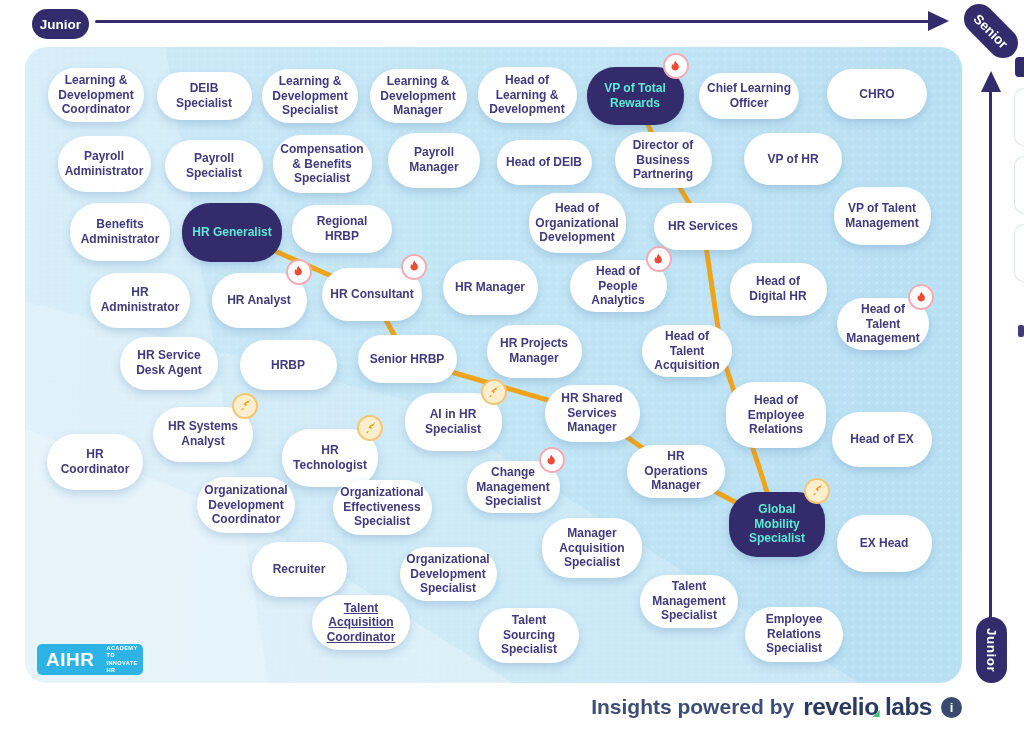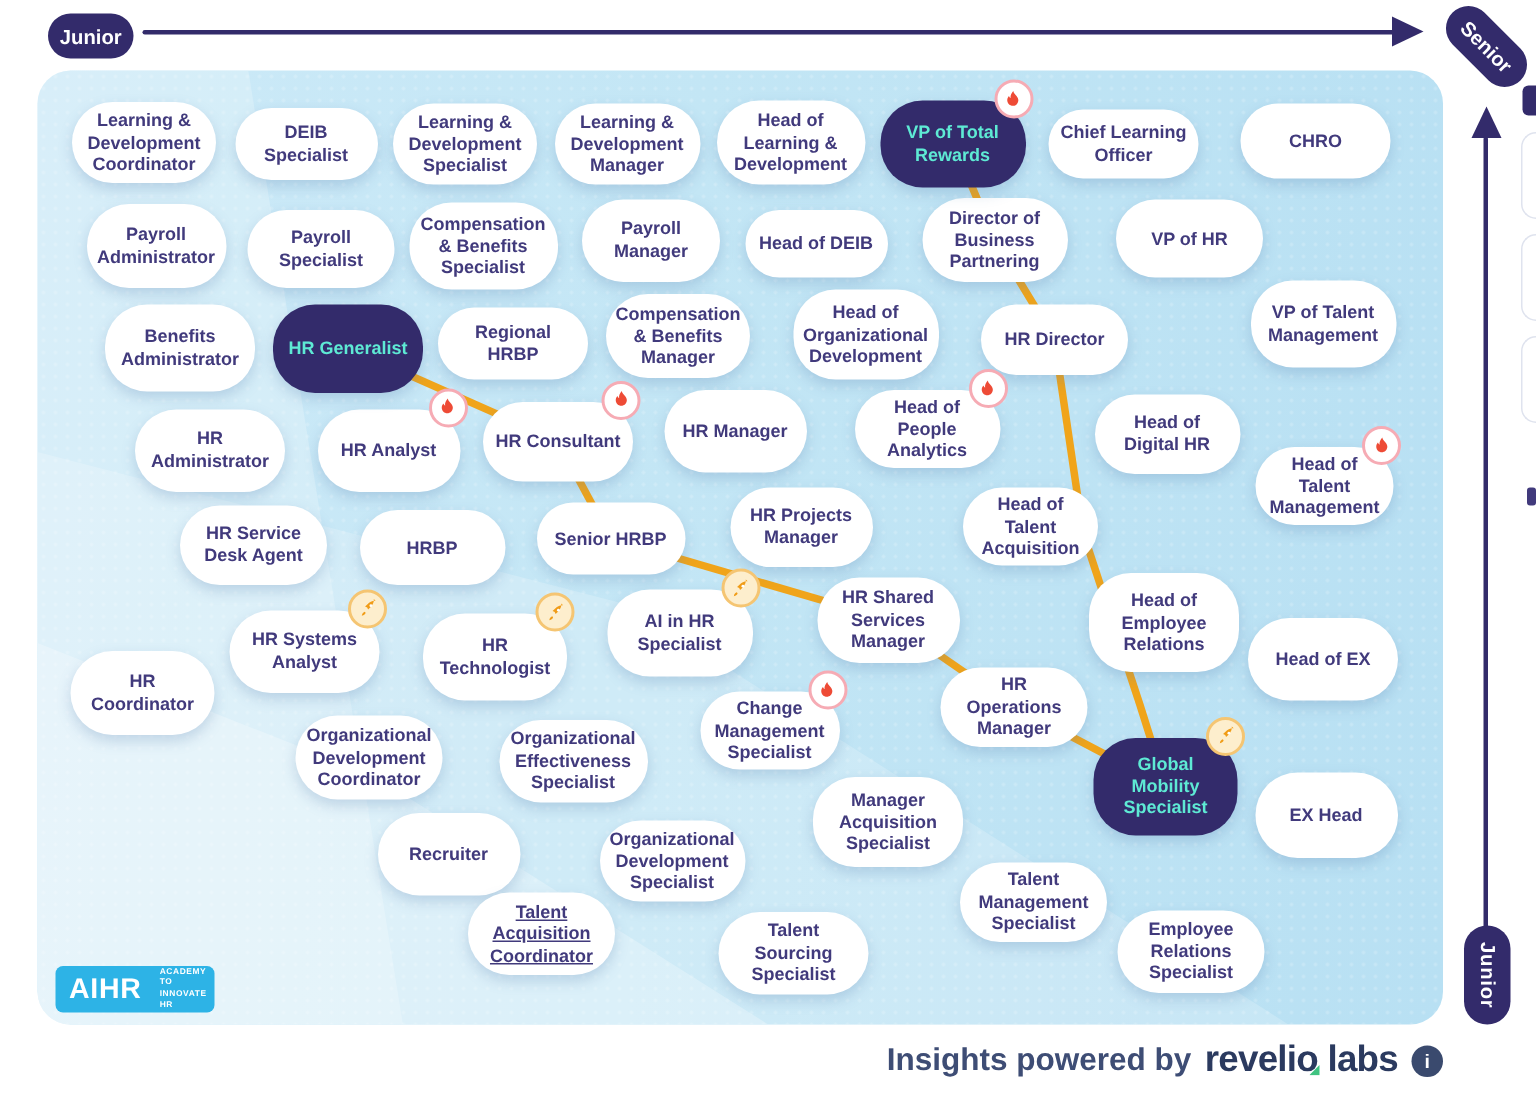--- a/index.html
+++ b/index.html
@@ -157,28 +157,25 @@
     </div>
     <div class="node" style="left: 45px; top: 156px; width: 100px; height: 58px;">
       <span>Benefits Administrator</span>
     </div>
     <div class="node dark" style="left: 157px; top: 155.5px; width: 100px; height: 59px;">
       <span>HR Generalist</span>
     </div>
     <div class="node" style="left: 267px; top: 158px; width: 100px; height: 48px;">
       <span>Regional HRBP</span>
     </div>
-    <div class="node" style="left: 379px; top: 149px; width: 96px; height: 56px;">
-      <span>Compensation &amp; Benefits Manager</span>
-    </div>
     <div class="node" style="left: 503.5px; top: 146px; width: 97px; height: 60px;">
       <span>Head of Organizational Development</span>
     </div>
     <div class="node" style="left: 629px; top: 155.5px; width: 98px; height: 47px;">
-      <span>HR Director</span>
+      <span>HR Services</span>
     </div>
     <div class="node" style="left: 808.5px; top: 140px; width: 97px; height: 58px;">
       <span>VP of Talent Management</span>
     </div>
     <div class="node" style="left: 65px; top: 225.5px; width: 100px; height: 55px;">
       <span>HR Administrator</span>
     </div>
     <div class="node" style="left: 186.5px; top: 225.5px; width: 95px; height: 55px;">
       <span>HR Analyst</span>
       <span class="badge flame">
@@ -246,21 +243,21 @@
       <span class="badge rocket">
         <svg viewBox="0 0 24 24">
           <g fill="#f09c17">
             <path d="M19.9 4.1c-3-.5-6.3 1.1-8.7 3.5L8.6 10.2l2.3.9.9 2.3 2.6-2.6c2.4-2.4 4-5.7 3.5-8.7z"></path>
             <circle cx="14.8" cy="9.2" r="1.5" fill="#fff"></circle>
             <path d="M8.2 15.8c-1.3.3-2.6 1.6-3.1 4.1 2.5-.5 3.8-1.8 4.1-3.1z"></path>
           </g>
         </svg>
       </span>
     </div>
-    <div class="node" style="left: 257px; top: 362px; width: 96px; height: 58px;">
+    <div class="node" style="left: 257px; top: 382px; width: 96px; height: 58px;">
       <span>HR Technologist</span>
       <span class="badge rocket">
         <svg viewBox="0 0 24 24">
           <g fill="#f09c17">
             <path d="M19.9 4.1c-3-.5-6.3 1.1-8.7 3.5L8.6 10.2l2.3.9.9 2.3 2.6-2.6c2.4-2.4 4-5.7 3.5-8.7z"></path>
             <circle cx="14.8" cy="9.2" r="1.5" fill="#fff"></circle>
             <path d="M8.2 15.8c-1.3.3-2.6 1.6-3.1 4.1 2.5-.5 3.8-1.8 4.1-3.1z"></path>
           </g>
         </svg>
       </span>

